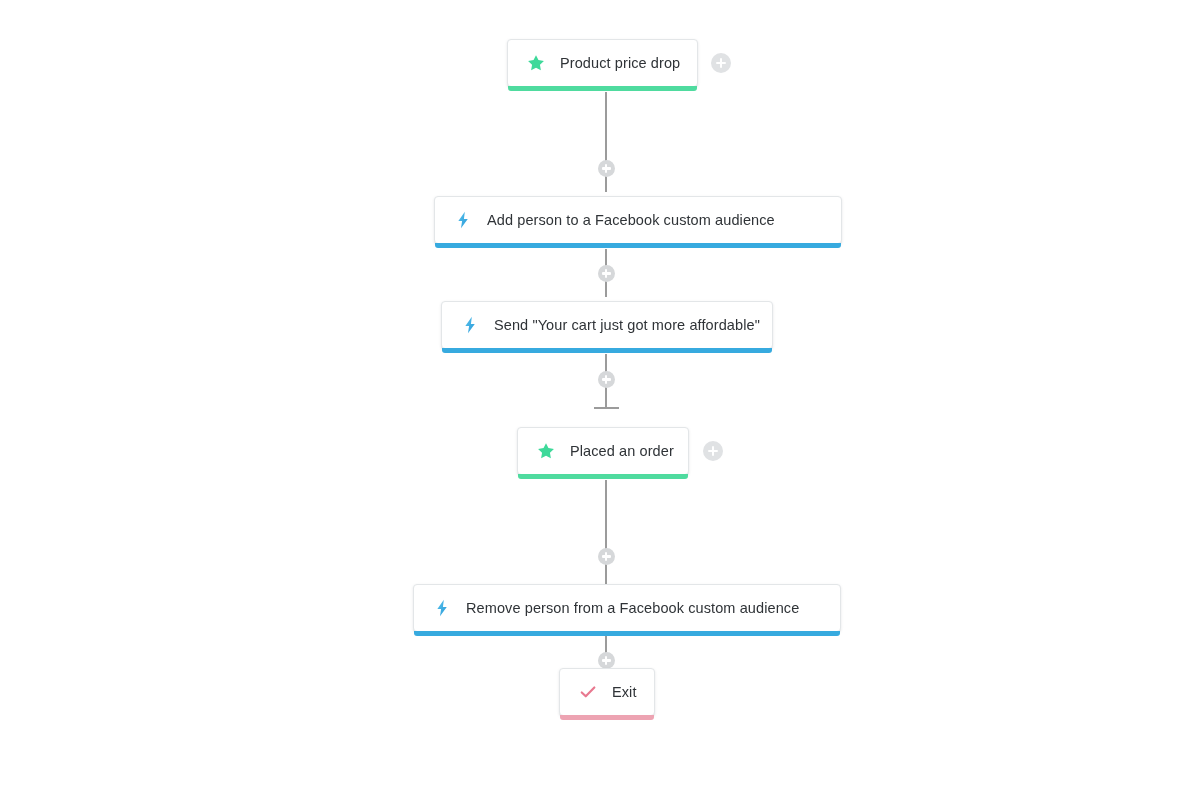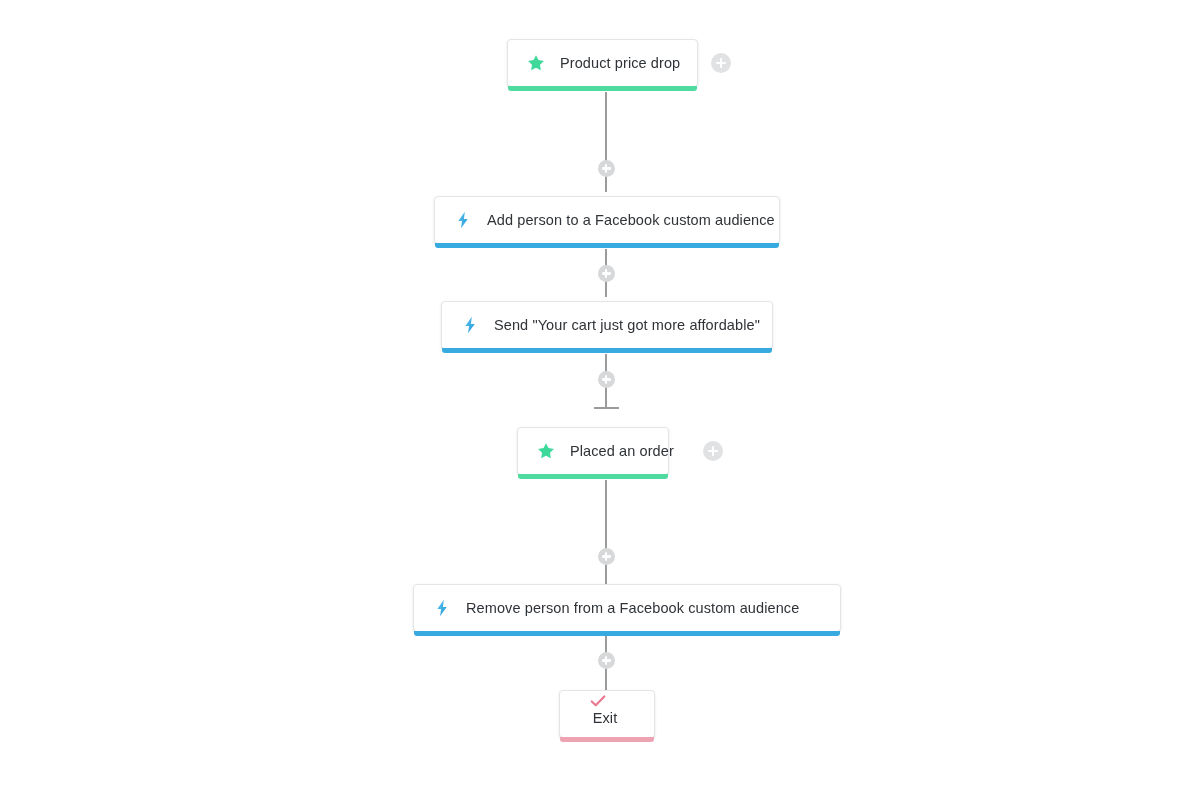--- a/index.html
+++ b/index.html
@@ -160,21 +160,21 @@
         <path fill="#3ed99a" d="M12 2.6l2.93 5.94 6.56.96-4.75 4.63 1.12 6.53L12 17.57l-5.86 3.09 1.12-6.53L2.51 9.5l6.56-.96L12 2.6z"></path>
       </svg>
     </span>
     <span class="label">Product price drop</span>
   </div>
   <div class="plus-side" style="left:704px; top:53px;">
     <span class="bar-h"></span>
     <span class="bar-v"></span>
   </div>
 
-  <div class="node action" style="left:427px; top:196px; width:346px;">
+  <div class="node action" style="left:427px; top:196px; width:408px;">
     <span class="icon">
       <svg viewBox="0 0 24 24" width="20" height="20" aria-hidden="true">
         <defs>
           <linearGradient id="bolt1" x1="0" y1="0" x2="1" y2="1">
             <stop offset="0%" stop-color="#56c2ec"></stop>
             <stop offset="100%" stop-color="#2b9ad9"></stop>
           </linearGradient>
         </defs>
         <path fill="url(#bolt1)" d="M14.2 2.2L6.4 13.1h4.5l-1.3 8.8 8.1-11.2h-4.6l1.1-8.5z"></path>
       </svg>
@@ -190,21 +190,21 @@
             <stop offset="0%" stop-color="#56c2ec"></stop>
             <stop offset="100%" stop-color="#2b9ad9"></stop>
           </linearGradient>
         </defs>
         <path fill="url(#bolt2)" d="M14.2 2.2L6.4 13.1h4.5l-1.3 8.8 8.1-11.2h-4.6l1.1-8.5z"></path>
       </svg>
     </span>
     <span class="label">Send "Your cart just got more affordable"</span>
   </div>
 
-  <div class="node trigger" style="left:510px; top:427px; width:152px;">
+  <div class="node trigger" style="left:510px; top:427px; width:172px;">
     <span class="icon">
       <svg viewBox="0 0 24 24" width="20" height="20" aria-hidden="true">
         <path fill="#3ed99a" d="M12 2.6l2.93 5.94 6.56.96-4.75 4.63 1.12 6.53L12 17.57l-5.86 3.09 1.12-6.53L2.51 9.5l6.56-.96L12 2.6z"></path>
       </svg>
     </span>
     <span class="label">Placed an order</span>
   </div>
   <div class="plus-side" style="left:696px; top:441px;">
     <span class="bar-h"></span>
     <span class="bar-v"></span>
@@ -218,21 +218,21 @@
             <stop offset="0%" stop-color="#56c2ec"></stop>
             <stop offset="100%" stop-color="#2b9ad9"></stop>
           </linearGradient>
         </defs>
         <path fill="url(#bolt3)" d="M14.2 2.2L6.4 13.1h4.5l-1.3 8.8 8.1-11.2h-4.6l1.1-8.5z"></path>
       </svg>
     </span>
     <span class="label">Remove person from a Facebook custom audience</span>
   </div>
 
-  <div class="node exit" style="left:552px; top:690px; width:96px;flex-direction:column;">
+  <div class="node exit" style="left:552px; top:668px; width:96px;">
     <span class="icon">
       <svg viewBox="0 0 24 24" width="20" height="20" aria-hidden="true">
         <path fill="none" stroke="#e8788f" stroke-width="2.6" stroke-linecap="round" stroke-linejoin="round" d="M4.5 12.6l4.8 4.6L19.6 6.6"></path>
       </svg>
     </span>
     <span class="label">Exit</span>
   </div>
 
 </div>
 

